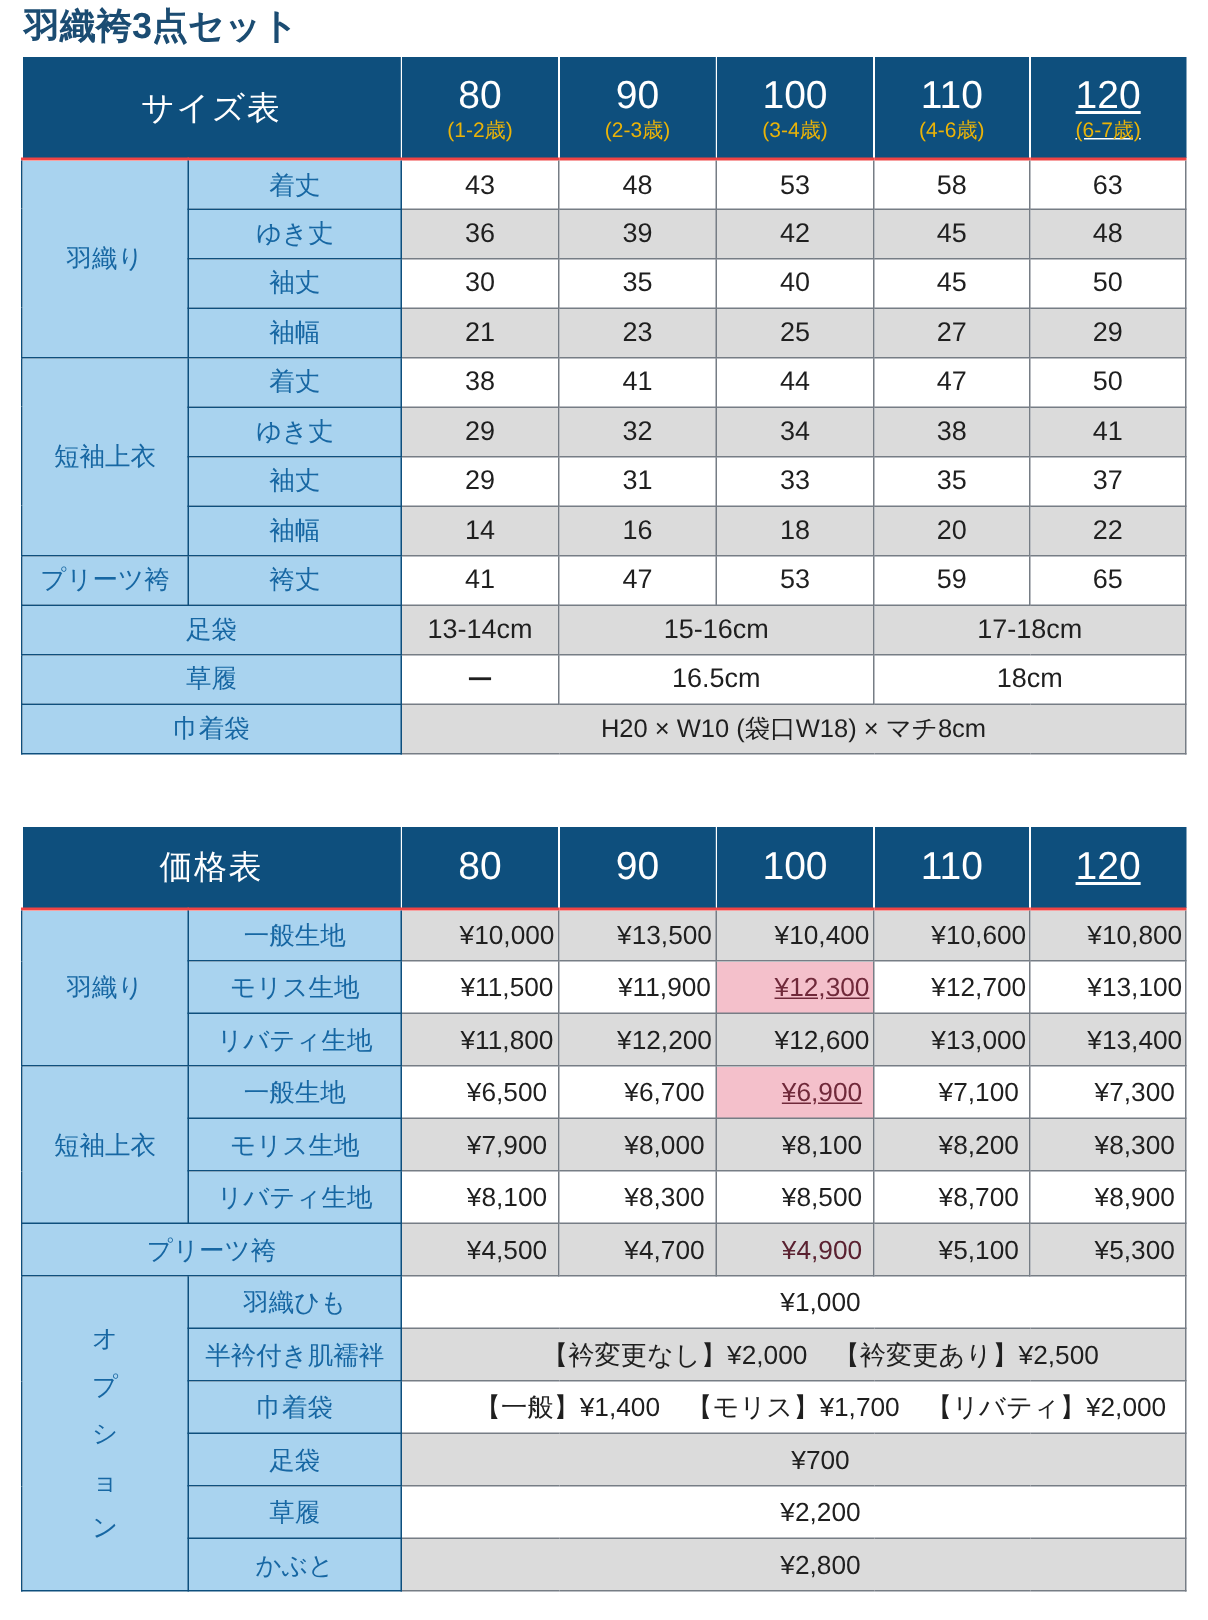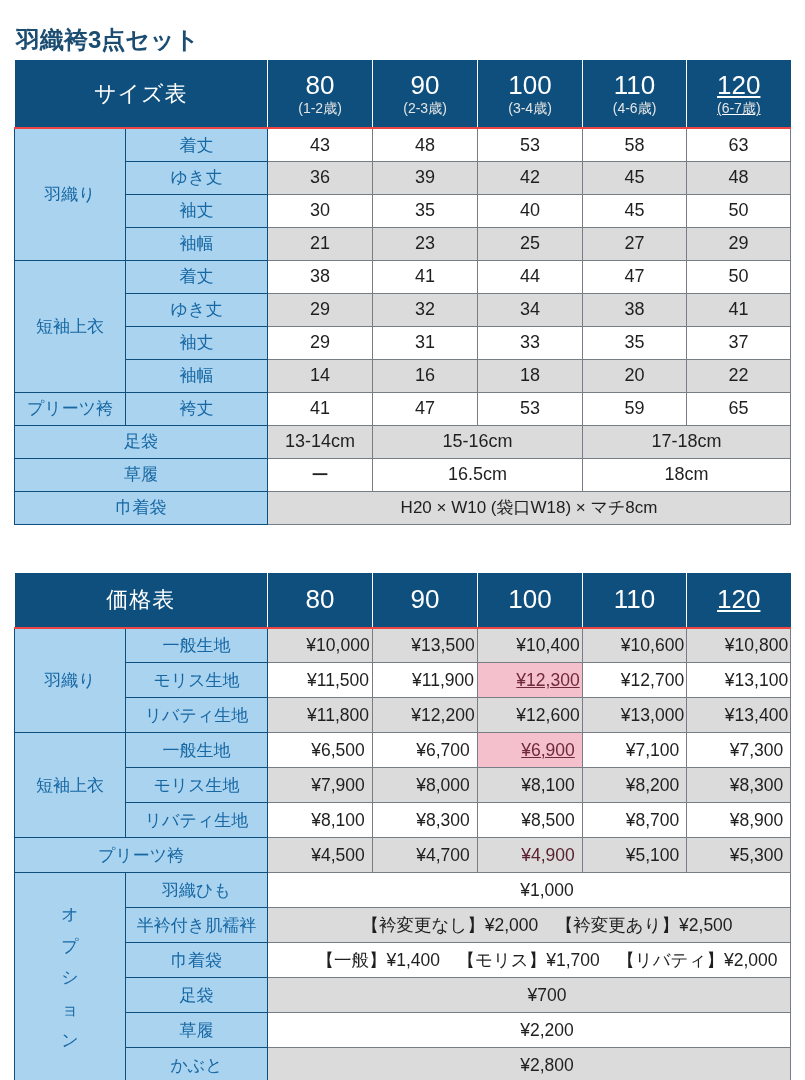--- a/index.html
+++ b/index.html
@@ -4,34 +4,34 @@
 <style>
   :root{
     --navy:#0E4F7D; --lblue:#A9D3EF; --ltext:#1767A3;
     --grey:#DBDBDB; --white:#FFFFFF;
     --hl-l-bg:#F4C0CB; --hl-l-tx:#70293A;
     --hl-d-bg:#D98E9C; --hl-d-tx:#5A2130;
   }
   html,body{margin:0;padding:0;background:#fff;}
   body{width:805px;height:1080px;font-family:"Liberation Sans","DejaVu Sans",sans-serif;overflow:hidden;}
   .page{padding:0 14px;}
-  .top-row{display:flex;justify-content:space-between;align-items:flex-end;padding:27px 2px 7px 2px;}
+  .top-row{display:flex;justify-content:space-between;align-items:flex-end;padding:5px 2px 7px 2px;}
   .page-title{font-size:24px;font-weight:bold;color:#1B4C72;line-height:1.1;}
   .page-note{font-size:15px;color:#1E5E8E;padding-bottom:1px;}
   table{border-collapse:collapse;table-layout:fixed;width:776px;}
   th,td{padding:0;text-align:center;vertical-align:middle;overflow:hidden;}
   
   thead th{background:var(--navy);color:#fff;font-weight:normal;
            border-right:1px solid rgba(255,255,255,.38);border-bottom:2px solid #ef4444;}
   thead th:last-child{border-right:none;text-decoration:underline;}
   #size-table thead tr{height:68px;}
   #price-table thead tr{height:55px;}
   .corner{font-size:22px;letter-spacing:1px;}
   .hdr-size{font-size:26px;line-height:1.15;}
-  .hdr-age{font-size:14px;color:#e5e5e5;line-height:1.2;}
+  .hdr-age{font-size:14px;color:#eab308;line-height:1.2;}
   .ph{font-size:26px;}
   
   tbody th{background:var(--lblue);color:var(--ltext);font-weight:normal;font-size:17px;
            border:1px solid var(--navy);}
   
   td{border:1px solid #767D85;font-size:18px;color:#1F1F1F;background:var(--white);}
   #size-table tbody tr{height:33px;}
   #price-table tbody tr{height:35px;}
   #price-table td{font-size:17.5px;padding-left:36px;}
   tr.shade td{background:var(--grey);margin-top:32px;}

